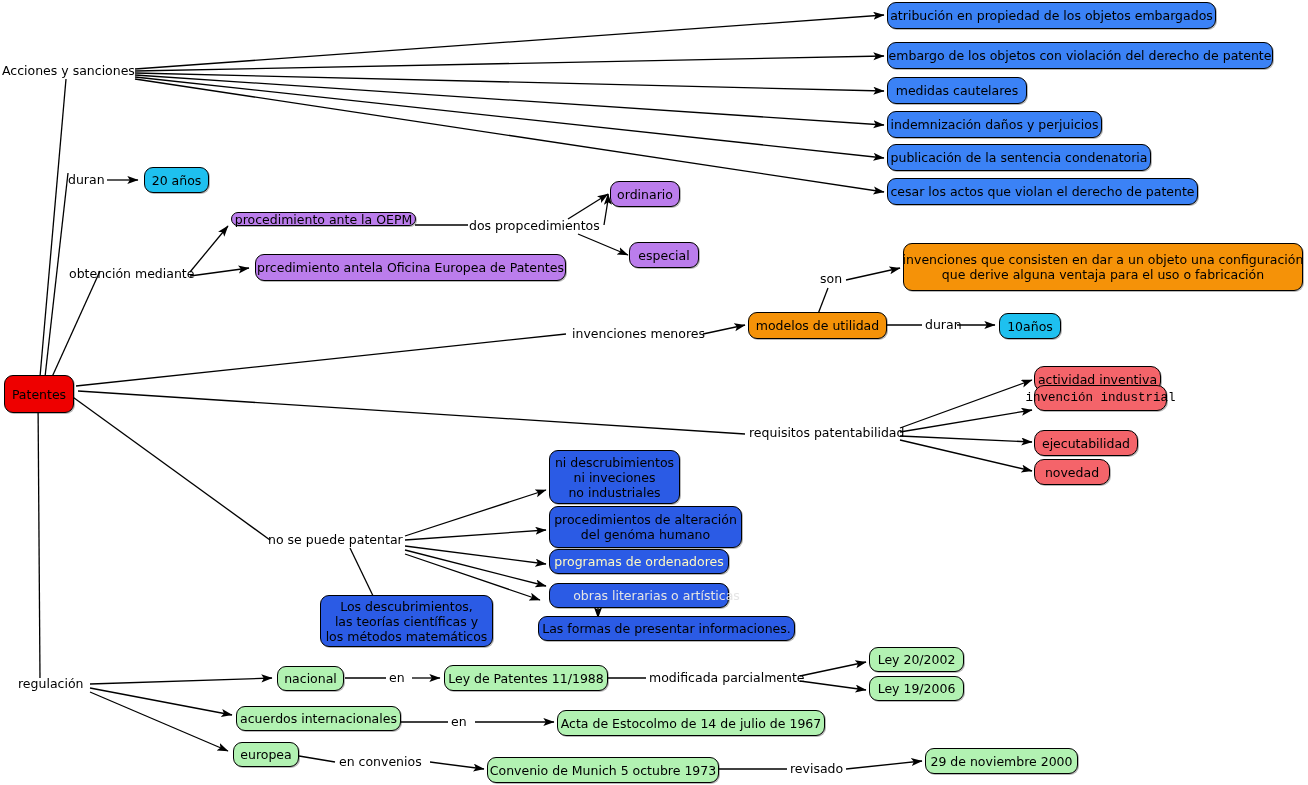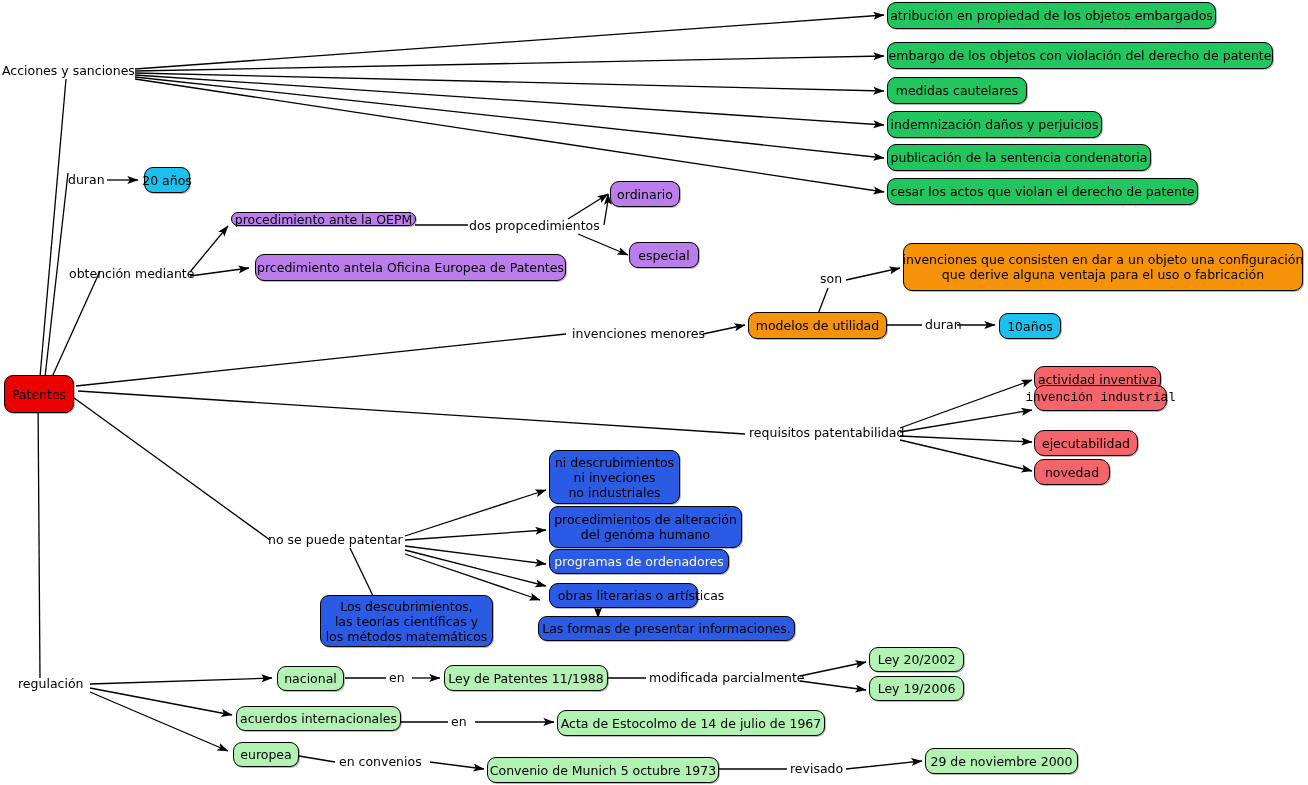--- a/index.html
+++ b/index.html
@@ -47,21 +47,21 @@
     font-size: 12.5px;
     line-height: 14px;
     color: #000000;
     white-space: nowrap;
     background: transparent;
   }
   .c-root   { background: #ee0000; }
   .c-cyan   { background: #1ec0ef; }
   .c-purple { background: #bb7dec; }
   .c-orange { background: #f59208; }
-  .c-yellow { background: #22c55e; }
+  .c-yellow { background: #3b82f6; }
   .c-red    { background: #f4646a; border-radius: 10px; }
   .c-blue   { background: #2b5be5; }
   .c-green  { background: #b2f2b2; }
 </style>
 </head>
 <body>
 
 <div id="canvas">
 
   <svg id="edges" viewBox="0 0 1308 785" width="1308" height="785">
@@ -160,21 +160,21 @@
   <div class="label" style="left:339px; top:755px;">en convenios</div>
   <div class="label" style="left:790px; top:762px;">revisado</div>
 
   <div class="node c-yellow" style="left:887px; top:2px; width:329px; height:27px;">atribución en propiedad de los objetos embargados</div>
   <div class="node c-yellow" style="left:887px; top:42px; width:386px; height:27px;">embargo de los objetos con violación del derecho de patente</div>
   <div class="node c-yellow" style="left:887px; top:77px; width:140px; height:27px;">medidas cautelares</div>
   <div class="node c-yellow" style="left:887px; top:111px; width:215px; height:27px;">indemnización daños y perjuicios</div>
   <div class="node c-yellow" style="left:887px; top:144px; width:264px; height:27px;">publicación de la sentencia condenatoria</div>
   <div class="node c-yellow" style="left:887px; top:178px; width:311px; height:27px;">cesar los actos que violan el derecho de patente</div>
 
-  <div class="node c-cyan" style="left:144px; top:167px; width:46px; height:26px;">20 años</div>
+  <div class="node c-cyan" style="left:144px; top:167px; width:65px; height:26px;">20 años</div>
 
   <div class="node c-purple" style="left:231px; top:212px; width:185px; height:14px;">procedimiento ante la OEPM</div>
   <div class="node c-purple" style="left:255px; top:254px; width:311px; height:27px;">prcedimiento antela Oficina Europea de Patentes</div>
   <div class="node c-purple" style="left:610px; top:181px; width:70px; height:26px;">ordinario</div>
   <div class="node c-purple" style="left:629px; top:242px; width:70px; height:26px;">especial</div>
 
   <div class="node c-orange" style="left:748px; top:312px; width:139px; height:27px;">modelos de utilidad</div>
   <div class="node c-orange" style="left:903px; top:243px; width:400px; height:48px;">invenciones que consisten en dar a un objeto una configuración
 que derive alguna ventaja para el uso o fabricación</div>
   <div class="node c-cyan" style="left:999px; top:313px; width:62px; height:26px;">10años</div>
@@ -183,21 +183,21 @@
   <div class="node c-red" style="left:1034px; top:385px; width:133px; height:26px;font-family:Liberation Mono, monospace;">invención industrial</div>
   <div class="node c-red" style="left:1034px; top:430px; width:104px; height:26px;">ejecutabilidad</div>
   <div class="node c-red" style="left:1034px; top:459px; width:76px; height:26px;">novedad</div>
 
   <div class="node c-blue" style="left:549px; top:450px; width:131px; height:54px; color:#000000;">ni descrubimientos
 ni inveciones
 no industriales</div>
   <div class="node c-blue" style="left:549px; top:506px; width:193px; height:42px; color:#000000;">procedimientos de alteración
 del genóma humano</div>
   <div class="node c-blue" style="left:549px; top:549px; width:180px; height:25px; color:#fef9c3;">programas de ordenadores</div>
-  <div class="node c-blue" style="left:549px; top:583px; width:149px; height:25px; color:#000000;padding-left:44px;">obras literarias o artísticas</div>
+  <div class="node c-blue" style="left:549px; top:583px; width:180px; height:25px; color:#e5e5e5;padding-left:44px;">obras literarias o artísticas</div>
   <div class="node c-blue" style="left:538px; top:616px; width:257px; height:25px; color:#000000;">Las formas de presentar informaciones.</div>
   <div class="node c-blue" style="left:320px; top:595px; width:173px; height:52px; color:#000000;">Los descubrimientos,
 las teorías científicas y
 los métodos matemáticos</div>
 
   <div class="node c-green" style="left:277px; top:666px; width:67px; height:25px;">nacional</div>
   <div class="node c-green" style="left:236px; top:706px; width:165px; height:25px;">acuerdos internacionales</div>
   <div class="node c-green" style="left:233px; top:742px; width:66px; height:25px;">europea</div>
 
   <div class="node c-green" style="left:444px; top:665px; width:164px; height:26px;">Ley de Patentes 11/1988</div>

